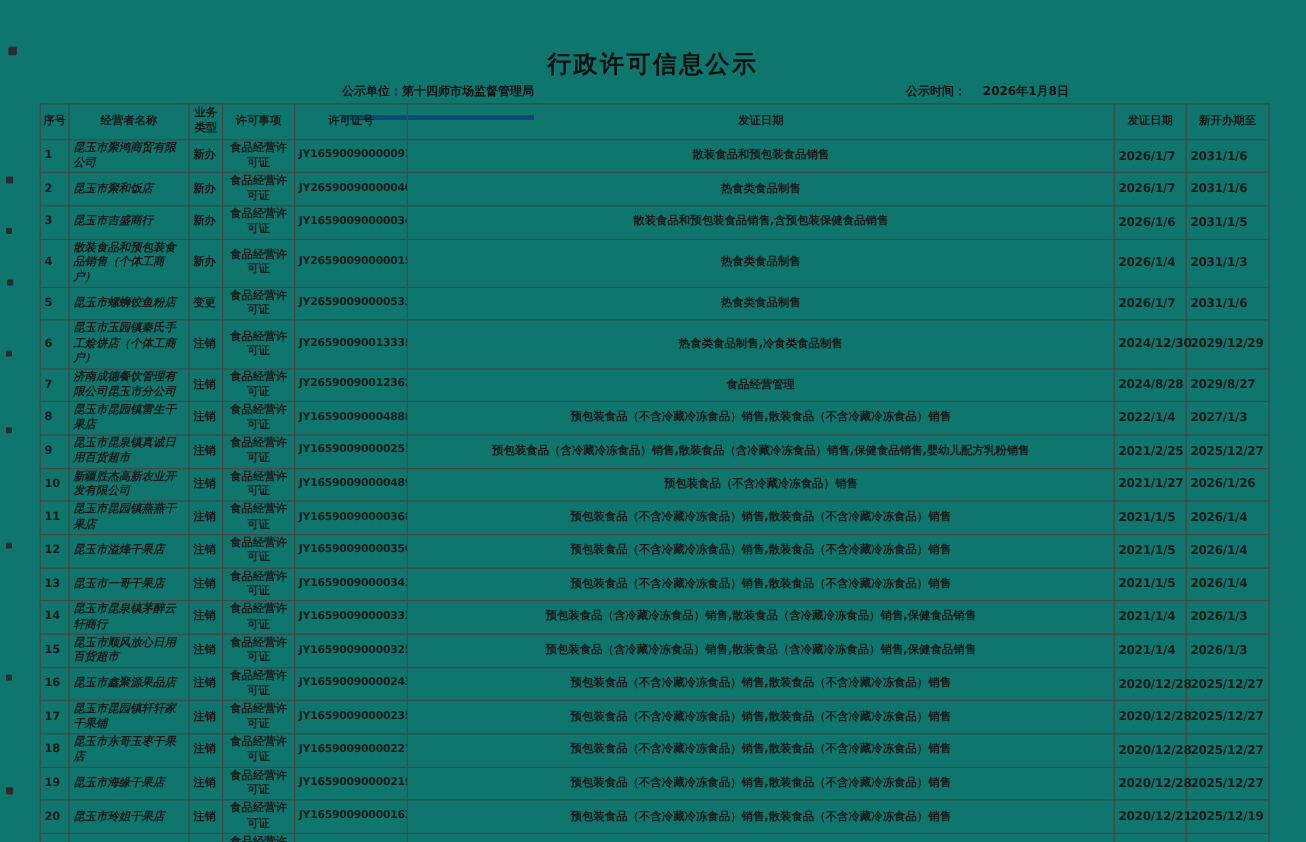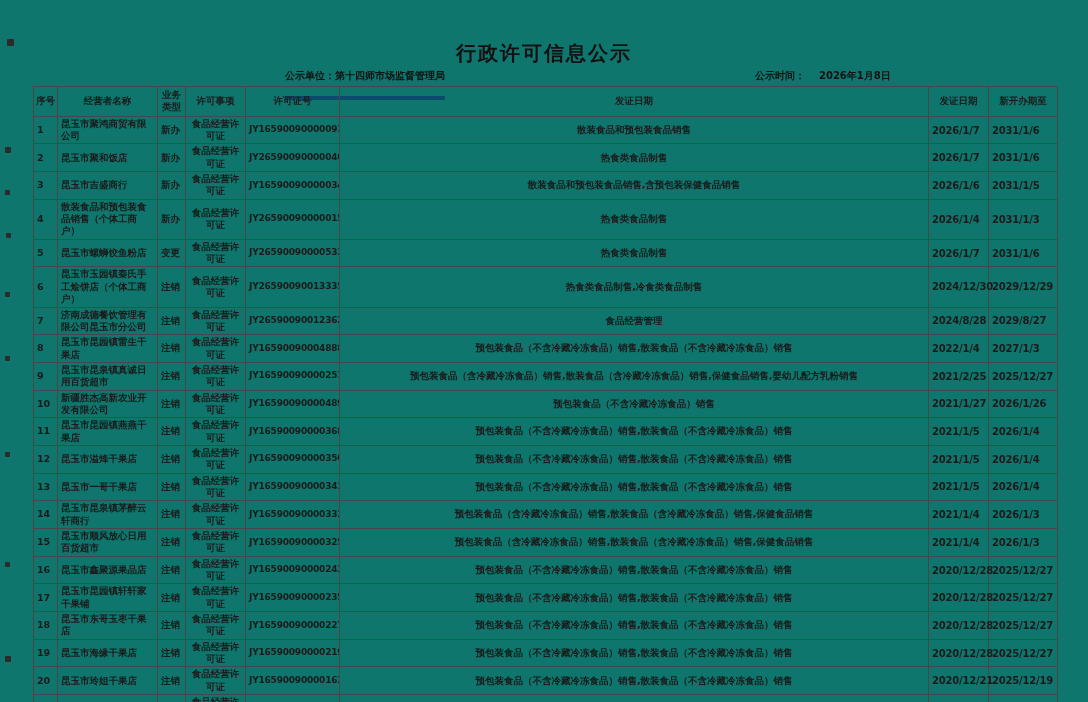--- a/index.html
+++ b/index.html
@@ -25,21 +25,21 @@
   .meta .unit{position:absolute;left:252px;top:0;border-bottom:4px solid #0c4a6e;padding-bottom:13px;}
   .meta .time{position:absolute;left:678px;top:0;margin-left:44px;}
   .meta .gap{display:inline-block;width:14px;}
 
   table.lic{position:absolute;left:33px;top:86px;width:1024px;border-collapse:collapse;table-layout:fixed;
             font-size:9.5px;font-weight:600;color:#1a1a1a;}
   table.lic th,table.lic td{border:1px solid #474747;padding:1px 3px;vertical-align:middle;
             word-break:break-all;line-height:1.3;}
   table.lic th{font-size:9.5px;text-align:center;font-weight:bold;padding:2px 1px;}
   td.c-no{text-align:left;padding-left:1px;}
-  td.c-name{text-align:left;}
+  td.c-name{text-align:left;font-style:italic;}
   td.c-type{text-align:left;}
   td.c-item{text-align:center;margin-left:40px;}
   td.c-license{font-size:9px;letter-spacing:-0.2px;white-space:nowrap;overflow:hidden;}
   td.c-scope{text-align:center;}
   td.c-issue,td.c-valid{font-size:10px;white-space:nowrap;letter-spacing:-0.2px;}
 
   col.w-no{width:24px;} col.w-name{width:100px;} col.w-type{width:28px;}
   col.w-item{width:60px;} col.w-license{width:94px;} col.w-scope{width:589px;}
   col.w-issue{width:60px;} col.w-valid{width:69px;}
 </style>

